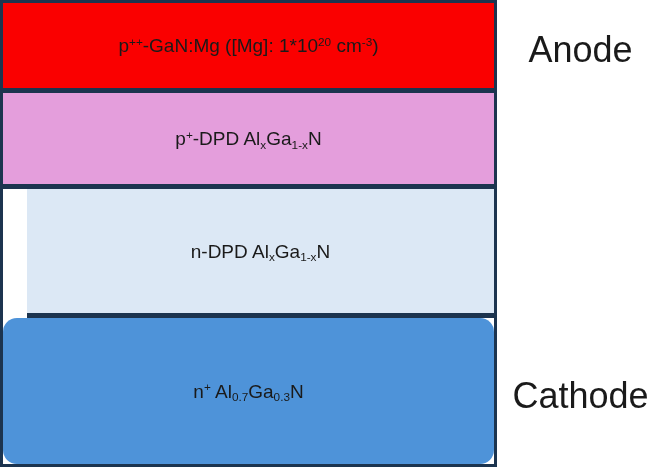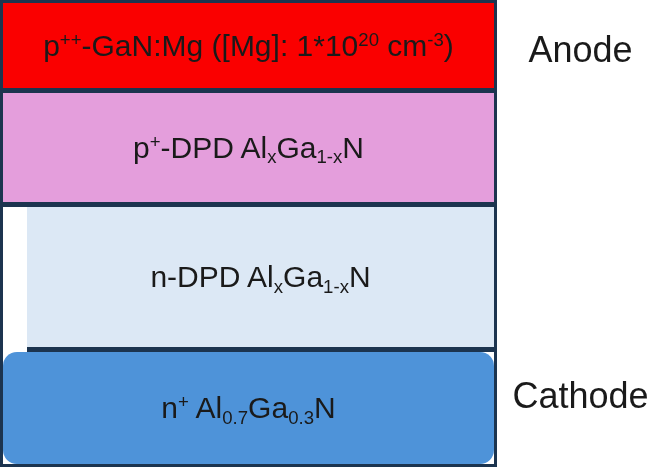--- a/index.html
+++ b/index.html
@@ -21,27 +21,27 @@
     position:absolute;left:0;top:0;
     width:497px;height:467px;
     box-sizing:border-box;
     border:3px solid var(--border-color);
     display:flex;flex-direction:column;
   }
   .layer{
     box-sizing:border-box;
     display:flex;align-items:center;justify-content:center;
     border-bottom:5px solid var(--border-color);
-    font-size:30px;
+    font-size:19px;
     line-height:1;
     white-space:nowrap;
   }
   .layer.l1{height:90px;}
-  .layer.l2{height:114px;}
-  .layer.l3{height:145px;margin-left:24px;}
+  .layer.l2{height:96px;}
+  .layer.l3{height:129px;margin-left:24px;}
   .layer.l4{flex:1;border-bottom:none;border-radius:14px;}
   .layer-text .sup{
     font-size:0.62em;
     position:relative;top:-0.52em;
   }
   .layer-text .sub{
     font-size:0.62em;
     position:relative;top:0.30em;
   }
   .labels{

